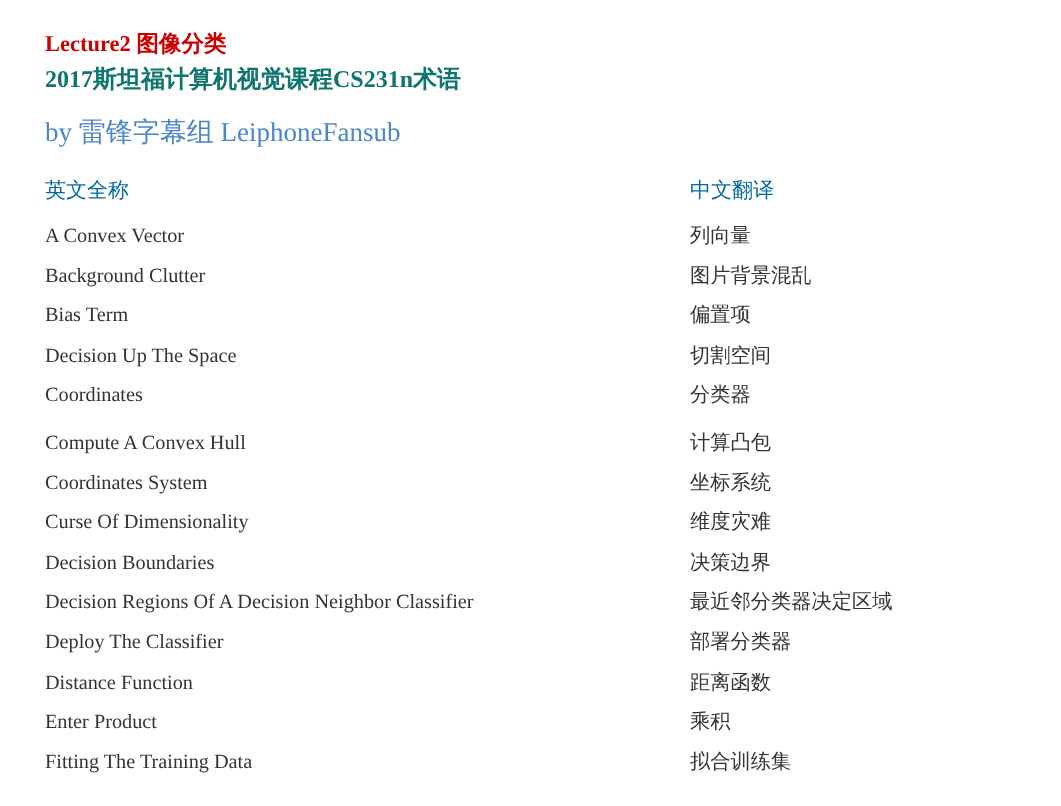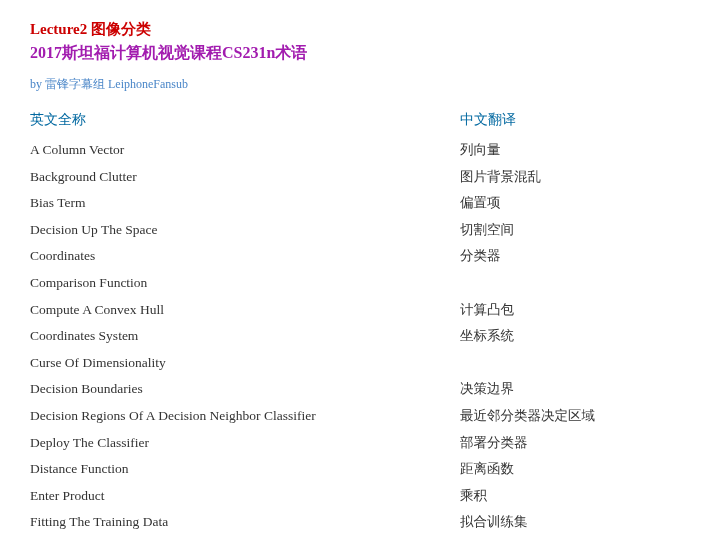--- a/index.html
+++ b/index.html
@@ -16,28 +16,28 @@
       width: 707px;
       min-height: 537px;
     }
     .title-line1 {
       color: #cc0000;
       font-size: 15px;
       font-weight: bold;
       margin-bottom: 4px;
     }
     .title-line2 {
-      color: #a21caf;
+      color: #0f766e;
       font-size: 16px;
       font-weight: bold;
       margin-bottom: 12px;
     }
     .subtitle {
       color: #4a86c8;
-      font-size: 12px;
+      font-size: 18px;
       margin-bottom: 18px;
     }
     .table-header {
       display: flex;
       margin-bottom: 10px;
       font-size: 14px;
       color: #0369a1;
     }
     .col-en {
       width: 430px;
@@ -67,52 +67,52 @@
 <div class="title-line2">2017斯坦福计算机视觉课程CS231n术语</div>
 <div class="subtitle">by 雷锋字幕组 LeiphoneFansub</div>
 
 <div class="table-header">
   <div class="col-en">英文全称</div>
   <div class="col-zh">中文翻译</div>
 </div>
 
 <div id="rows-container">
     <div class="table-row">
-      <div class="row-en">A Column Vector</div>
+      <div class="row-en">A Convex Vector</div>
       <div class="row-zh">列向量</div>
     </div>
     <div class="table-row">
       <div class="row-en">Background Clutter</div>
       <div class="row-zh">图片背景混乱</div>
     </div>
     <div class="table-row">
       <div class="row-en">Bias Term</div>
       <div class="row-zh">偏置项</div>
     </div>
     <div class="table-row">
       <div class="row-en">Decision Up The Space</div>
       <div class="row-zh">切割空间</div>
     </div>
     <div class="table-row">
       <div class="row-en">Coordinates</div>
       <div class="row-zh">分类器</div>
     </div>
     <div class="table-row">
-      <div class="row-en">Comparison Function</div>
     </div>
     <div class="table-row">
       <div class="row-en">Compute A Convex Hull</div>
       <div class="row-zh">计算凸包</div>
     </div>
     <div class="table-row">
       <div class="row-en">Coordinates System</div>
       <div class="row-zh">坐标系统</div>
     </div>
     <div class="table-row">
       <div class="row-en">Curse Of Dimensionality</div>
+      <div class="row-zh">维度灾难</div>
     </div>
     <div class="table-row">
       <div class="row-en">Decision Boundaries</div>
       <div class="row-zh">决策边界</div>
     </div>
     <div class="table-row">
       <div class="row-en">Decision Regions Of A Decision Neighbor Classifier</div>
       <div class="row-zh">最近邻分类器决定区域</div>
     </div>
     <div class="table-row">

